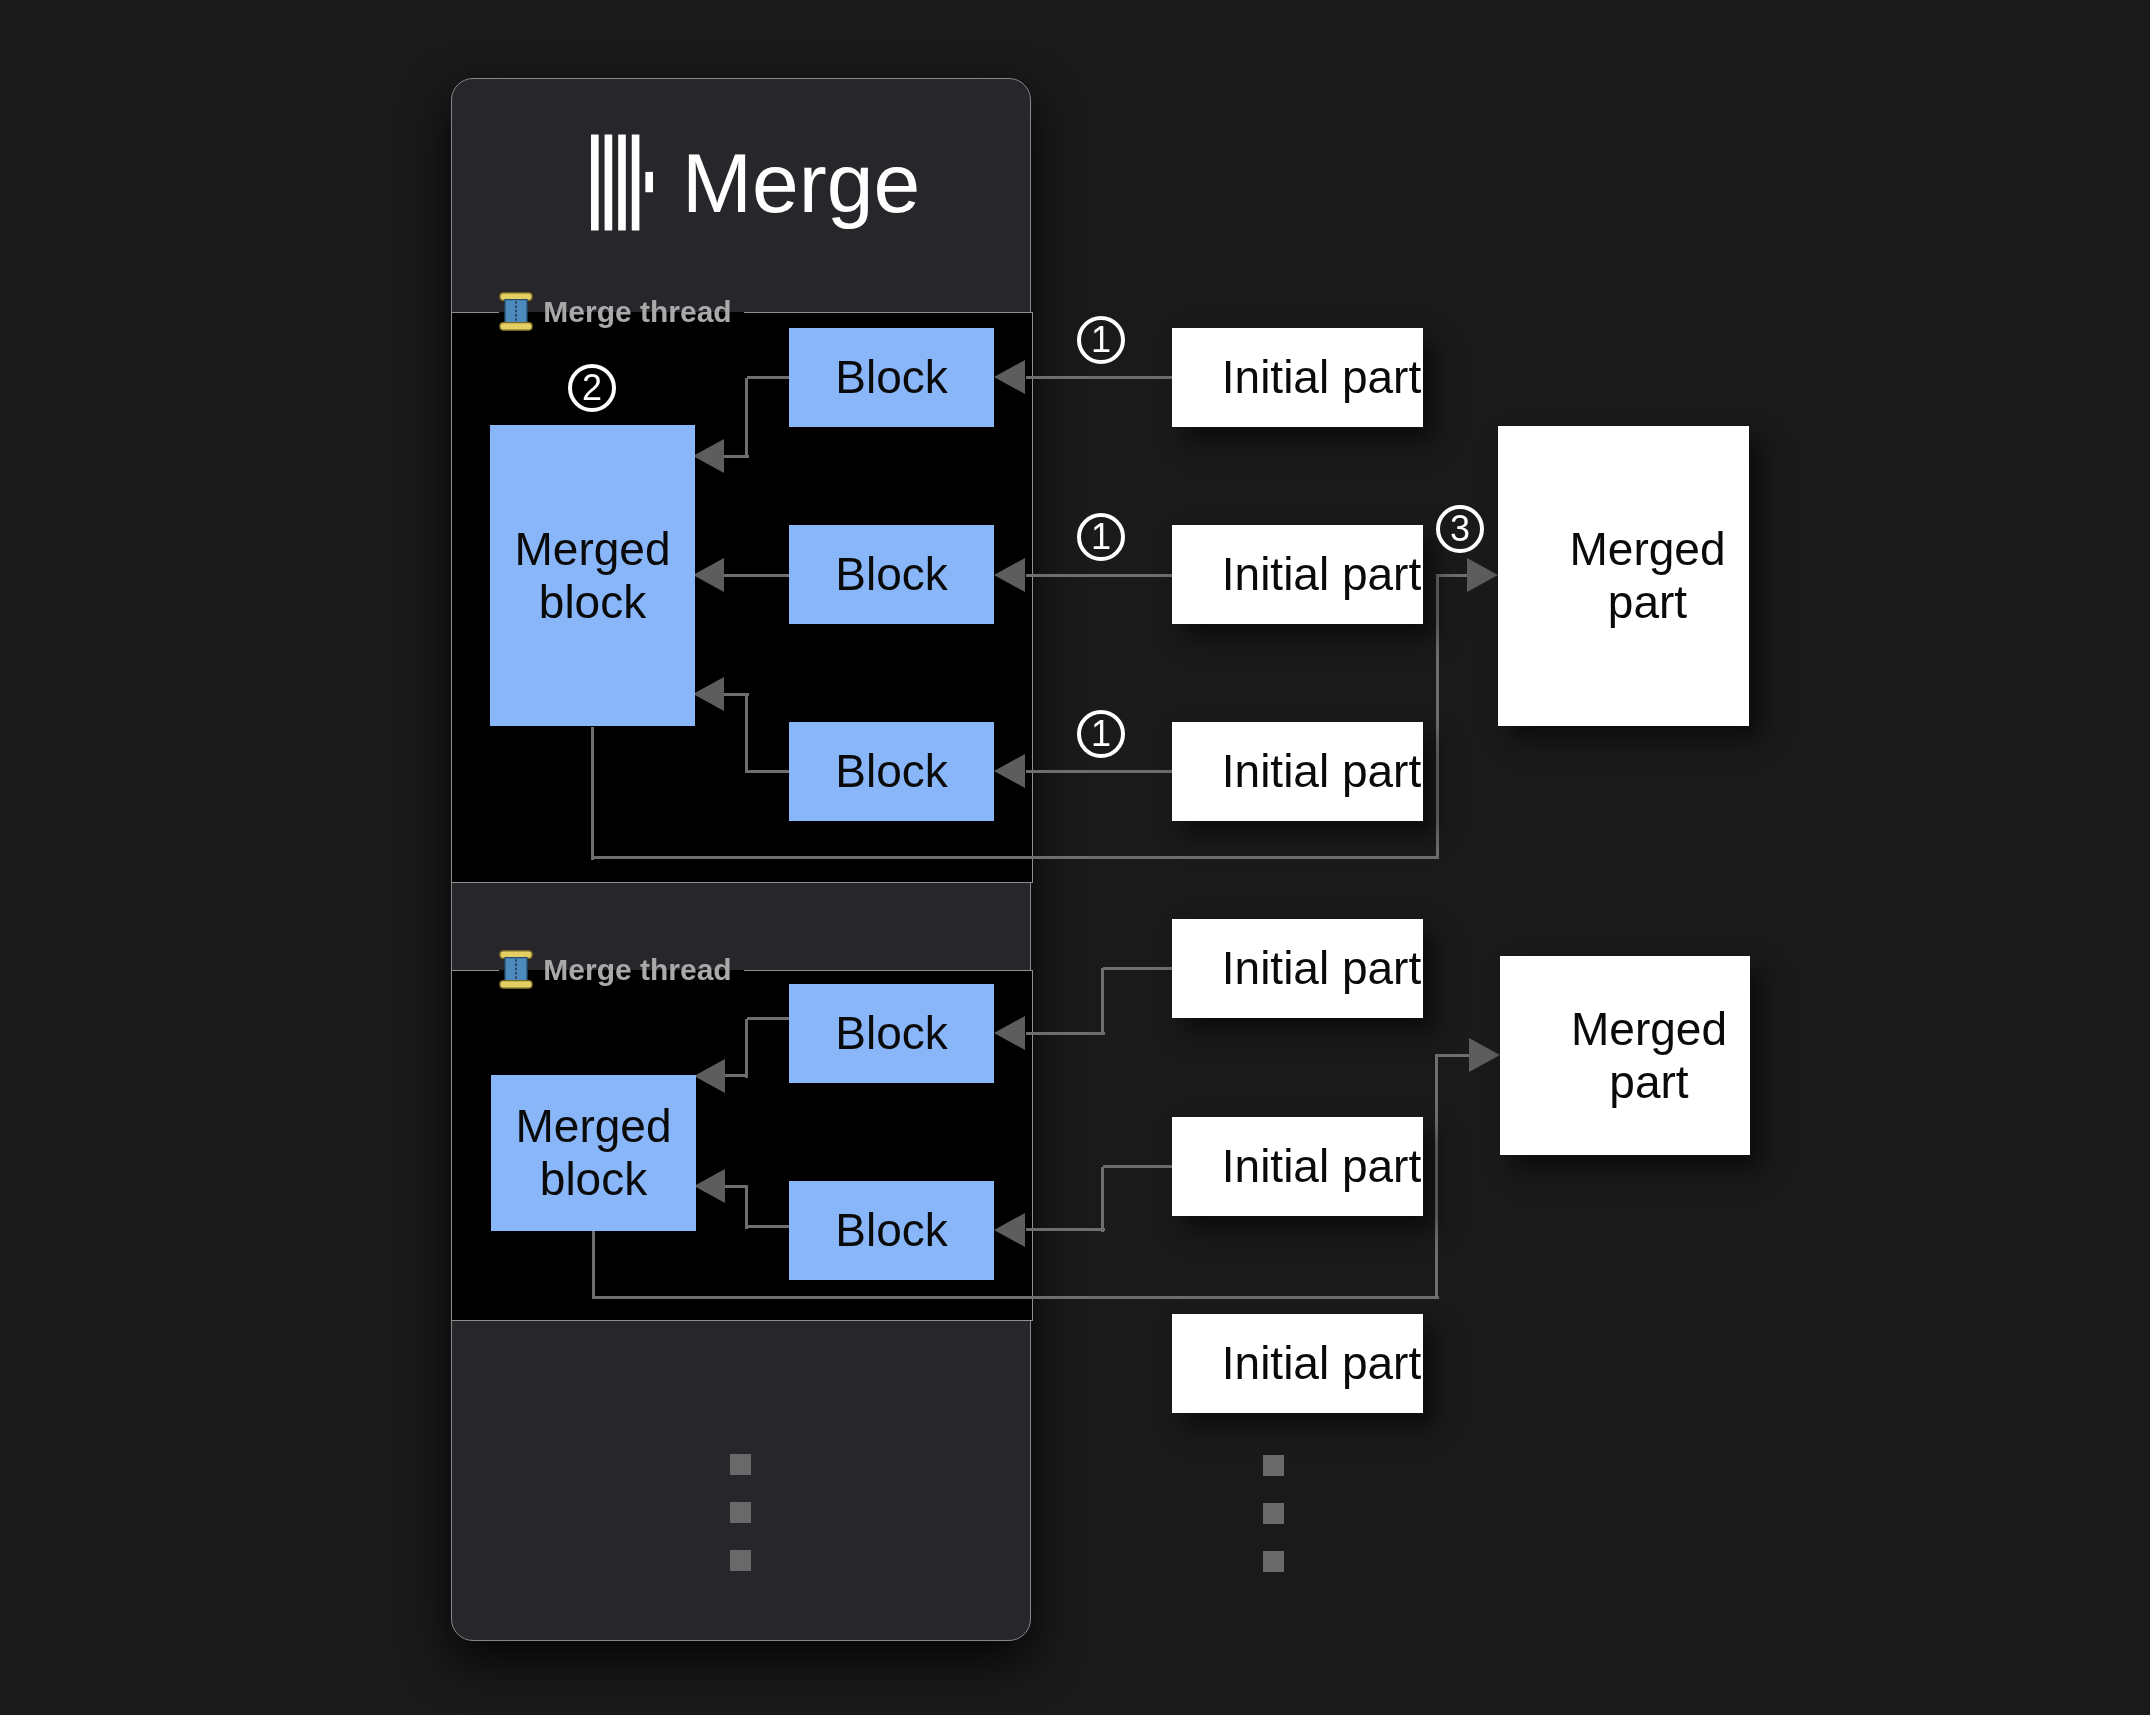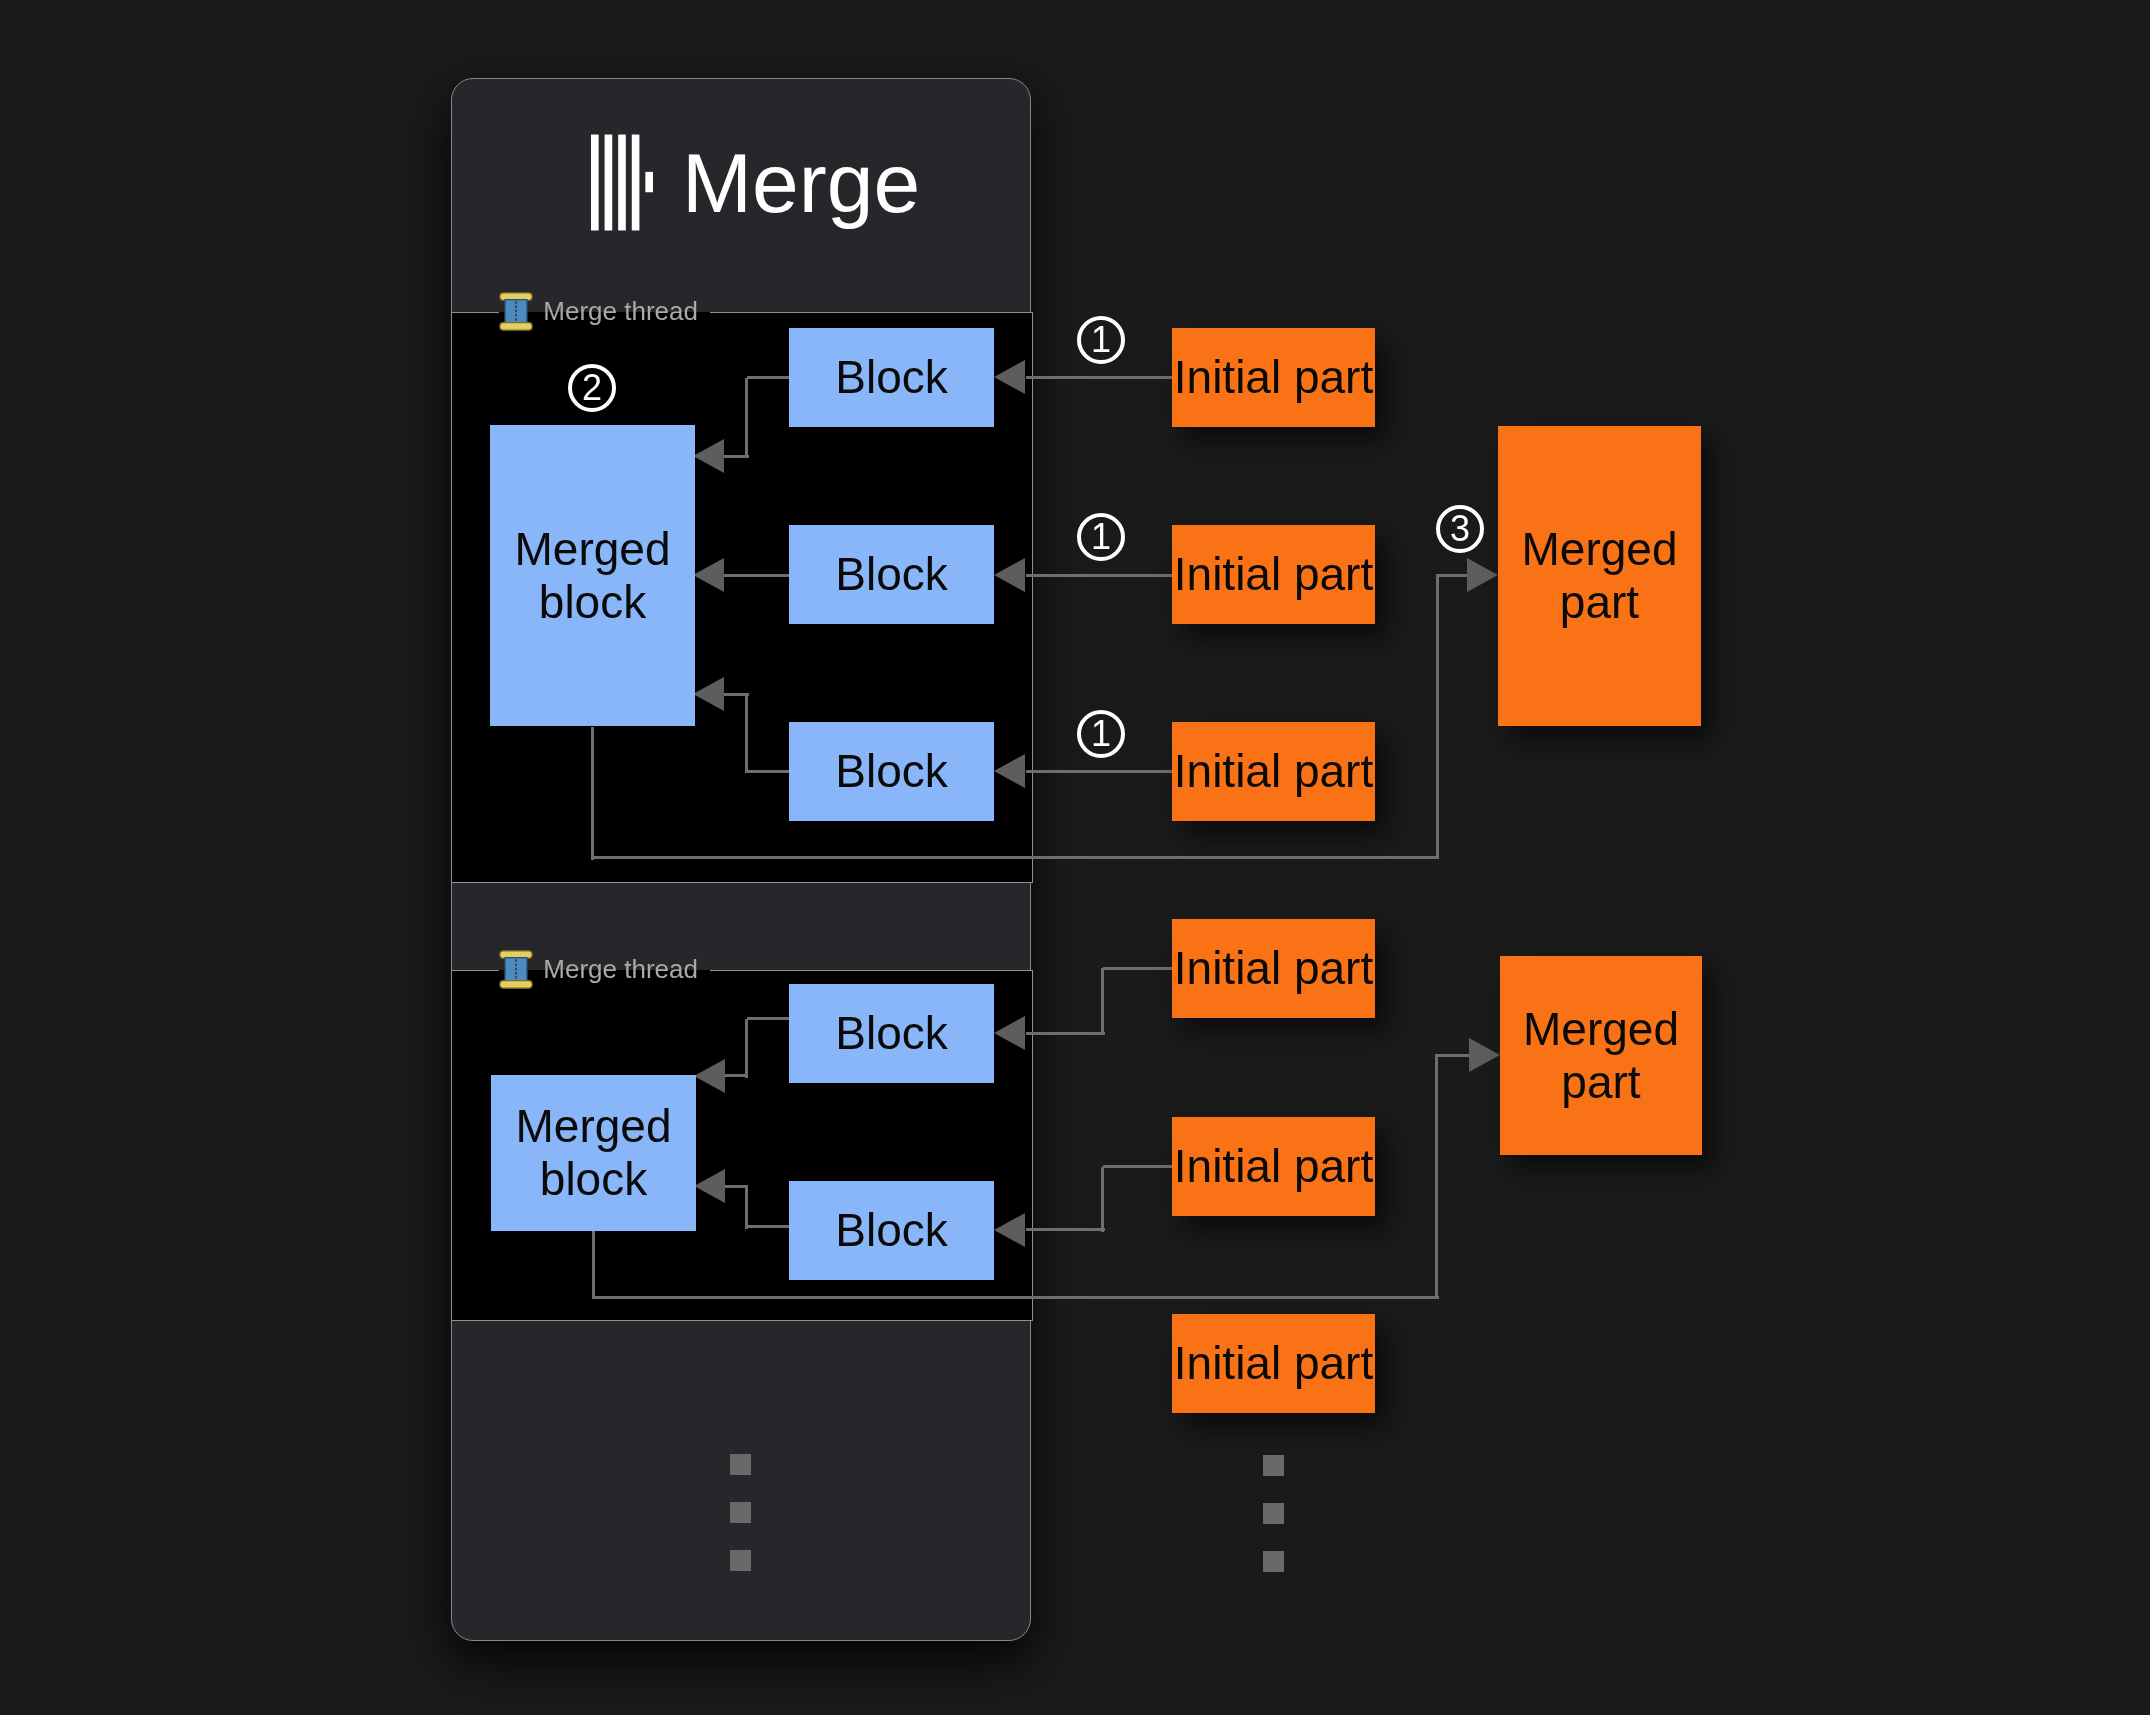--- a/index.html
+++ b/index.html
@@ -9,26 +9,26 @@
          border:1.7px solid #87878a;border-radius:22px;box-sizing:border-box;
          box-shadow:0 19px 47px rgba(0,0,0,0.85);}
   .header{position:absolute;left:591px;top:133px;height:99px;display:flex;align-items:center;gap:29px;}
   .title{color:#ffffff;font-size:84px;line-height:1;}
   .section{position:absolute;left:451px;width:582px;background:#000000;border:1.7px solid #8f8f8f;
            box-sizing:border-box;}
   .sec1{top:312px;height:571px;}
   .sec2{top:970px;height:351px;}
   .legend{position:absolute;left:499px;height:41px;display:flex;align-items:center;gap:10.3px;
           padding:0 12px 0 0;background:linear-gradient(180deg,#26262b 0 50%,#000000 50% 100%);}
-  .legend span{color:#a9a9a9;font-size:26px;white-space:nowrap;}
+  .legend span{color:#a9a9a9;font-size:30px;white-space:nowrap;font-weight:bold;}
   .bluebox{position:absolute;background:#88b6f8;color:#0a0a0a;display:flex;align-items:center;
            justify-content:center;text-align:center;font-size:46px;line-height:1.15;}
-  .yellowbox{position:absolute;background:#f97316;color:#0a0a0a;display:flex;align-items:center;
+  .yellowbox{position:absolute;background:#ffffff;color:#0a0a0a;display:flex;align-items:center;
              justify-content:center;text-align:center;font-size:46px;line-height:1.15;
-             box-shadow:12px 13.7px 22px rgba(0,0,0,0.55);}
+             box-shadow:12px 13.7px 22px rgba(0,0,0,0.55);padding-left:48px;}
   .badge{position:absolute;width:48px;height:48px;border:4.3px solid #ffffff;border-radius:50%;
          color:#ffffff;font-size:36px;display:flex;align-items:center;justify-content:center;
          box-sizing:border-box;background:transparent;}
   .h{position:absolute;height:3.4px;background:#6e6e6e;}
   .v{position:absolute;width:3.4px;background:#6e6e6e;}
   .arr-l{position:absolute;width:0;height:0;border-top:17px solid transparent;
          border-bottom:17px solid transparent;border-right:31px solid #5d5d5d;}
   .arr-r{position:absolute;width:0;height:0;border-top:17px solid transparent;
          border-bottom:17px solid transparent;border-left:31px solid #5d5d5d;}
   .dot{position:absolute;width:20.5px;height:20.5px;background:#696969;}

